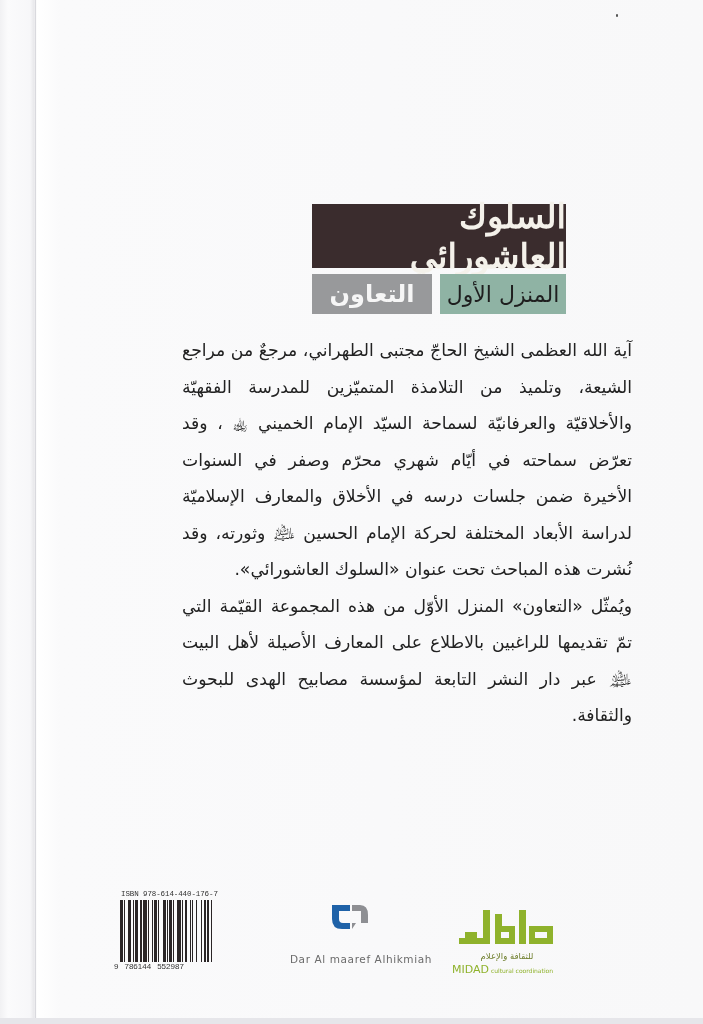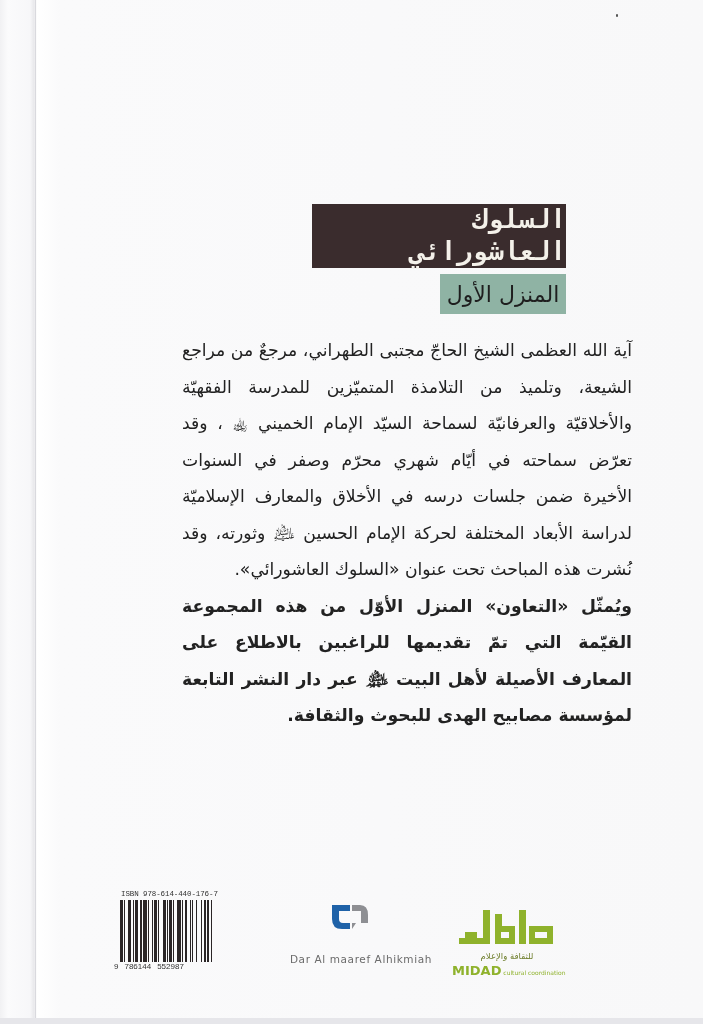--- a/index.html
+++ b/index.html
@@ -23,22 +23,22 @@
     }
     .speck { position: absolute; width: 2px; height: 3px; background: #555; border-radius: 1px; }
 
     
     .title-main {
       position: absolute; left: 312px; top: 204px; width: 254px; height: 64px;
       background: #3a2c2d;
       display: flex; align-items: center; justify-content: center;
     }
     .title-main span {
-      color: #f4f1ea; font-family: Liberation Mono, monospace;
-      font-size: 26px; font-weight: bold; direction: rtl;
+      color: #f4f1ea; font-family: Liberation Sans, sans-serif;
+      font-size: 34px; font-weight: bold; direction: rtl;
     }
     .subtitle-gray {
       position: absolute; left: 312px; top: 274px; width: 120px; height: 40px;
       background: #98999b;
       display: flex; align-items: center; justify-content: center;
     }
     .subtitle-gray span {
       color: #f6f6f6; font-size: 24px; font-weight: bold; direction: rtl;
       font-family: "DejaVu Sans", sans-serif;
     }
@@ -53,21 +53,21 @@
     }
 
     
     .body-text {
       position: absolute; left: 136px; top: 332px; width: 450px;
       direction: rtl; text-align: justify; text-align-last: right;
       font-family: "DejaVu Sans", sans-serif;
       font-size: 17.2px; line-height: 36.5px; color: #222; margin-left: 46px;
     }
     .body-text p { margin: 0; }
-    .body-text p + p { margin-top: 0; font-weight: bold; }
+    .body-text p + p { margin-top: 0; }
 
     
     .isbn-label {
       position: absolute; left: 121px; top: 890px; width: 100px;
       font-family: Liberation Mono, monospace; font-size: 7.5px; color: #333;
       letter-spacing: -0.1px;
     }
     .barcode {
       position: absolute; left: 120px; top: 900px; width: 94px; height: 62px;
       display: flex; align-items: stretch;
@@ -102,32 +102,35 @@
     .midad-ar {
       position: absolute; left: 452px; top: 951px; width: 110px; text-align: center;
       direction: rtl; color: #6f7f2e; font-size: 8.5px;
       font-family: "DejaVu Sans", sans-serif;
     }
     .midad-en {
       position: absolute; left: 452px; top: 963px; width: 112px;
       color: #8fb22c; font-size: 6px; white-space: nowrap;
       font-family: "DejaVu Sans", sans-serif;
     }
-    .midad-en b { font-size: 13px; font-weight: bold; color: #8fb22c; }
+    .midad-en b { font-size: 11px; font-weight: normal; color: #8fb22c; }
   </style>
 </head>
 <body>
 
 <div class="cover">
   <div class="spine-line"></div>
   <div class="bottom-edge"></div>
   <div class="speck" style="left:616px;top:14px;"></div>
 
   <div class="title-main">
     <span>السلوك العاشورائي</span>
+  </div>
+  <div class="subtitle-gray">
+    <span>التعاون</span>
   </div>
   <div class="subtitle-green">
     <span>المنزل الأول</span>
   </div>
 
   <div class="body-text">
     <p>آية الله العظمى الشيخ الحاجّ مجتبى الطهراني، مرجعٌ من مراجع الشيعة، وتلميذ من التلامذة المتميّزين للمدرسة الفقهيّة والأخلاقيّة والعرفانيّة لسماحة السيّد الإمام الخميني ﵀ ، وقد تعرّض سماحته في أيّام شهري محرّم وصفر في السنوات الأخيرة ضمن جلسات درسه في الأخلاق والمعارف الإسلاميّة لدراسة الأبعاد المختلفة لحركة الإمام الحسين ﵇ وثورته، وقد نُشرت هذه المباحث تحت عنوان «السلوك العاشورائي».</p>
     <p>ويُمثّل «التعاون» المنزل الأوّل من هذه المجموعة القيّمة التي تمّ تقديمها للراغبين بالاطلاع على المعارف الأصيلة لأهل البيت ﵈ عبر دار النشر التابعة لمؤسسة مصابيح الهدى للبحوث والثقافة.</p>
   </div>
 

